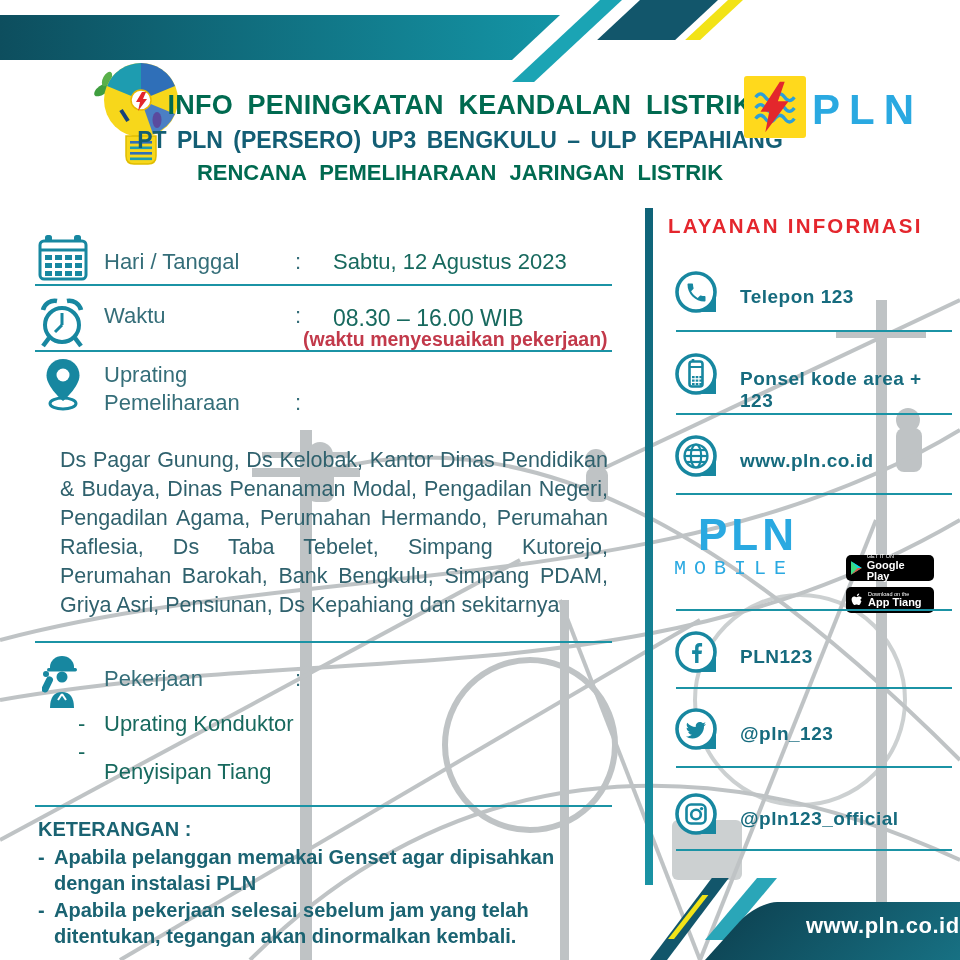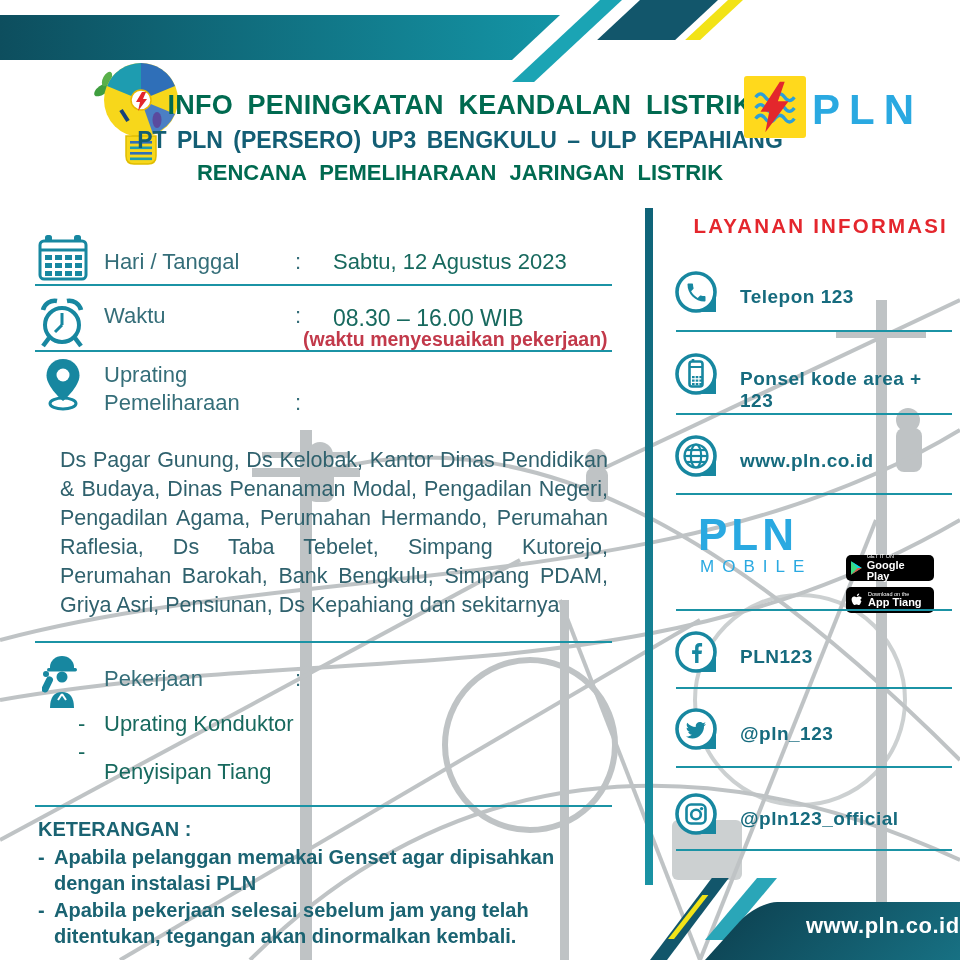--- a/index.html
+++ b/index.html
@@ -28,26 +28,26 @@
   .red{color:#c2394a;font-weight:bold;}
   .para{left:60px;top:446px;width:548px;font-size:21.5px;line-height:29px;color:#2f616d;
         text-align:justify;}
   .warn{left:38px;top:776px;width:578px;text-align:center;font-size:21px;}
   .ket{font-size:20px;font-weight:bold;color:#1a6372;line-height:26px;}
   .note{display:flex;}
   .note .dash{width:16px;flex:0 0 16px;}
   
   .vbar{left:645px;top:208px;width:8px;height:677px;
         background:linear-gradient(180deg,#0f6378,#1a93a4);}
-  .side-head{left:668px;top:214px;width:280px;text-align:right;font-size:20.5px;font-weight:bold;
+  .side-head{left:668px;top:214px;width:280px;text-align:left;font-size:20.5px;font-weight:bold;
              color:#e4262d;letter-spacing:2.2px;}
   .side-lbl{font-size:19px;font-weight:bold;color:#166b7e;letter-spacing:.5px;}
   .u{left:676px;width:276px;}
   .plnm1{left:698px;top:510px;font-size:44px;font-weight:bold;color:#2aa9e1;letter-spacing:4px;}
-  .plnm2{left:700px;top:557px;font-size:17px;color:#2aa9e1;letter-spacing:8px;}
+  .plnm2{left:674px;top:557px;font-size:20px;color:#2aa9e1;letter-spacing:8px;font-family:Liberation Mono, monospace;}
   .badge{position:absolute;left:846px;width:88px;height:26px;background:#000;border-radius:5px;
          display:flex;align-items:center;padding:0 5px;box-sizing:border-box;color:#fff;margin-top:36px;}
   .badge .tx{margin-left:4px;line-height:1;}
   .badge .s{font-size:5.5px;display:block;}
   .badge .b{font-size:11px;font-weight:bold;display:block;}
   
   .f-band{left:705px;top:902px;width:330px;height:58px;transform:skewX(-42deg);
           transform-origin:0 100%;border-top-left-radius:20px;
           background:linear-gradient(100deg,#0e4656,#1a7d90);}
   .f1{left:705px;top:878px;width:20px;height:62px;background:#2aa6b8;transform:skewX(-40deg);transform-origin:0 100%;}

